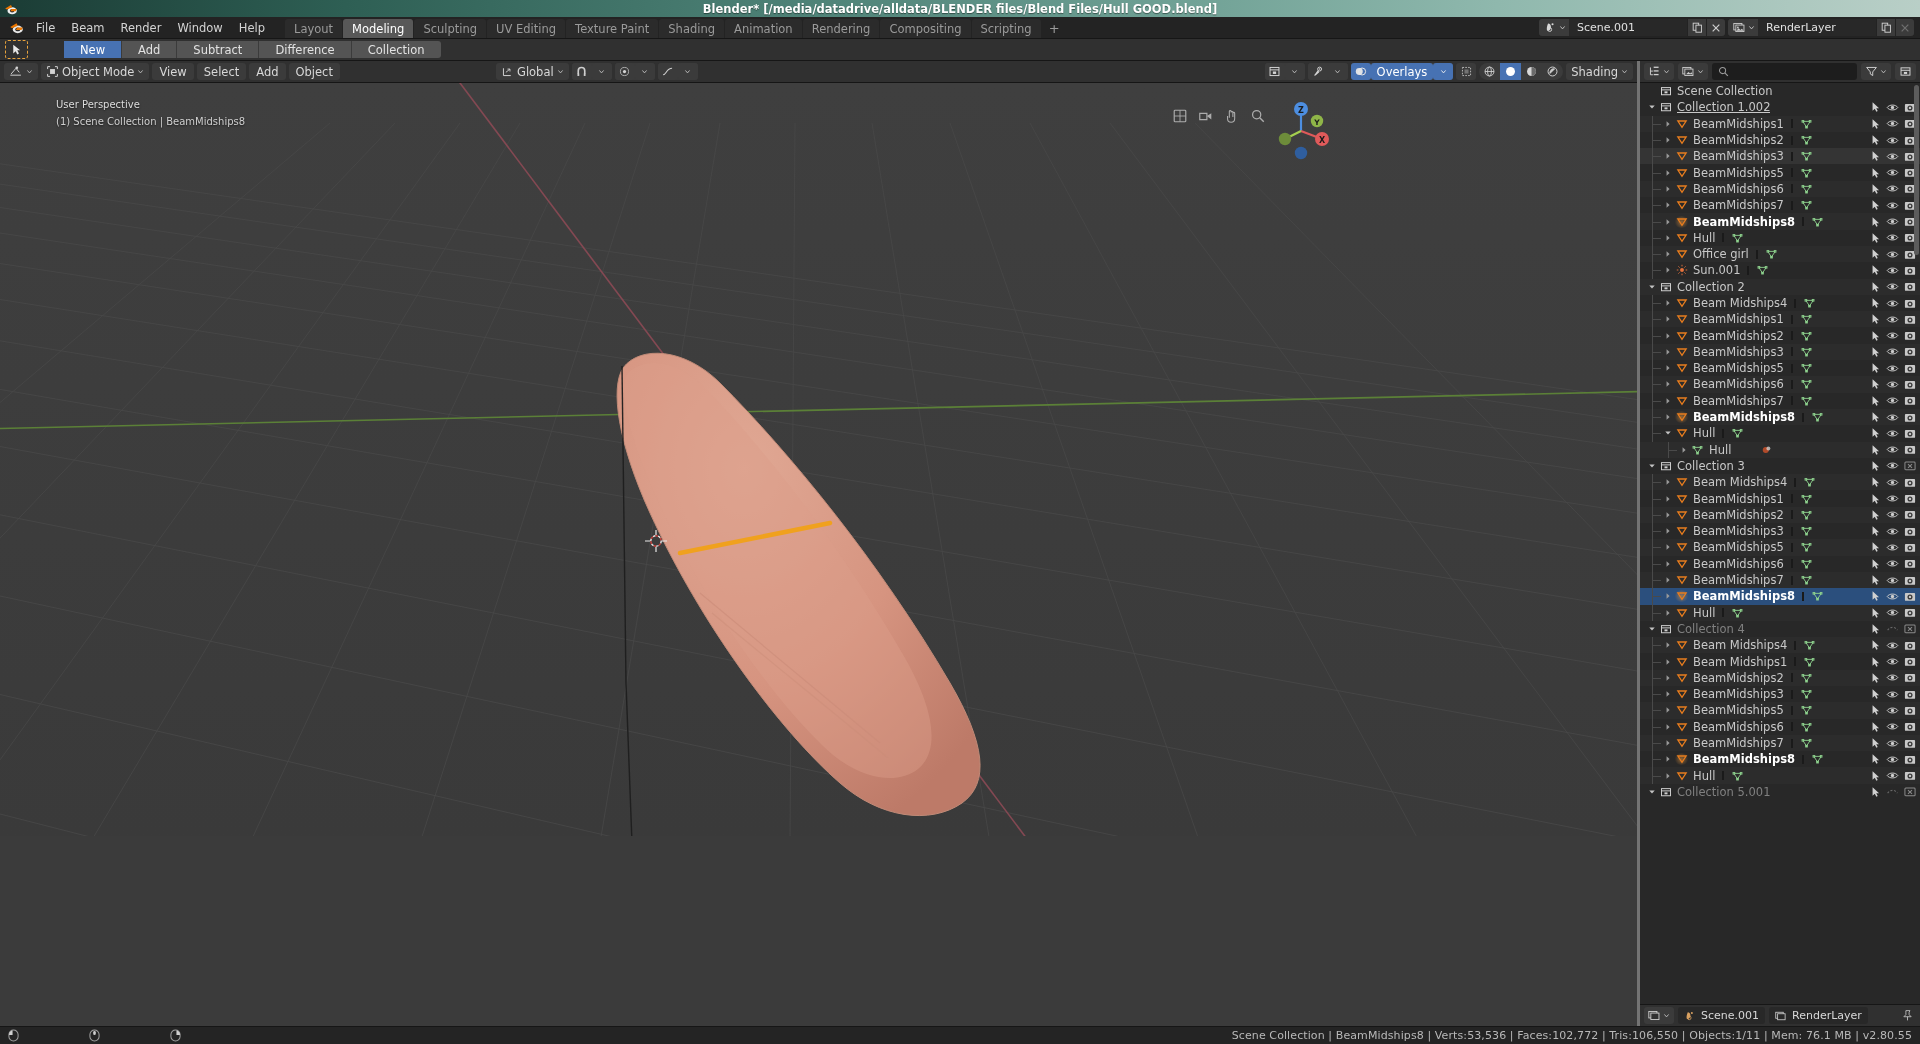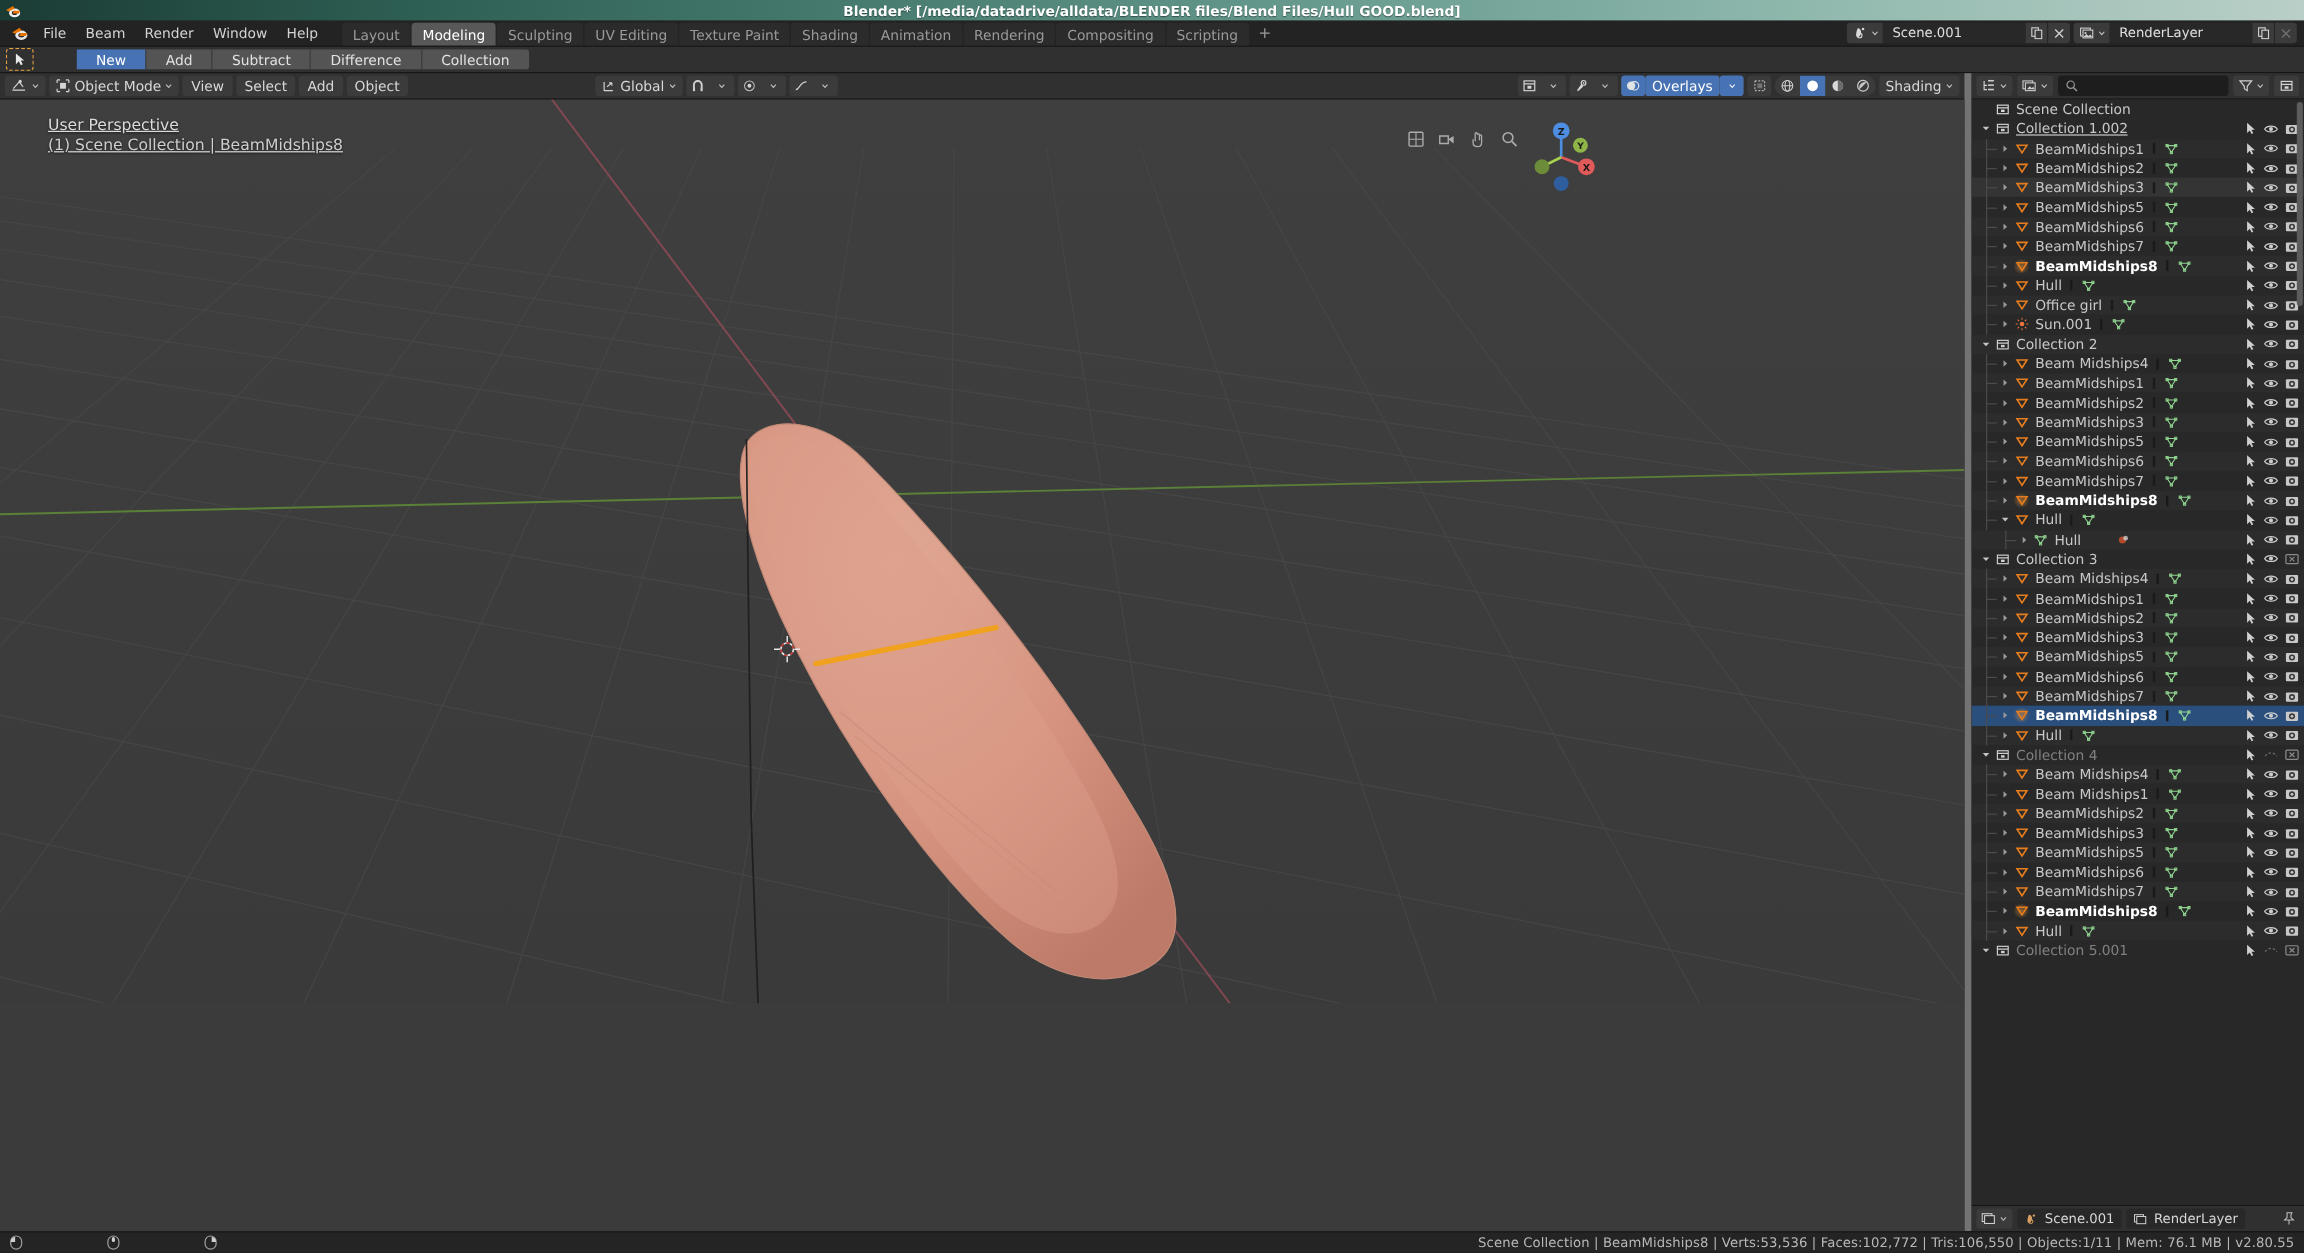--- a/index.html
+++ b/index.html
@@ -120,36 +120,35 @@
   .vh-group > * { height: 17px; }
   .shade-group { display: flex; border-radius: 9px; overflow: hidden; background: #3b3b3b; height: 17px; }
   .shade-btn { width: 21px; height: 17px; display: flex; align-items: center; justify-content: center; }
   .shade-btn.on { background: #4772b3; }
   .vh-spacer { flex: 1 1 auto; }
 
   
   .viewport { flex: 1 1 auto; position: relative; overflow: hidden; background: #3b3b3b; }
   .vp-grid { position: absolute; inset: 0; }
   .vp-overlay-text {
-    position: absolute; left: 40px; top: 13px;
-    font-size: 13px; color: #dcdcdc; line-height: 17px;
+    position: absolute; left: 56px; top: 13px;
+    font-size: 10px; color: #dcdcdc; line-height: 17px;
     text-shadow: 0 1px 2px rgba(0,0,0,.6);
-    text-decoration: underline;
   }
   .vp-overlay-text .l2 { color: #cfcfcf; }
 
   
   .navgizmo { position: absolute; right: 300px; top: 12px; width: 72px; height: 72px; }
   .vp-navbtns { position: absolute; right: 368px; top: 22px; display: flex; gap: 4px; }
   .navbtn { width: 22px; height: 22px; display: flex; align-items: center; justify-content: center; opacity: .82; }
 
   
   .outliner {
     width: 283px; flex: 0 0 283px; display: flex; flex-direction: column;
-    background: #282828; border-left: 6px solid #737373;
+    background: #282828; border-left: 3px solid #737373;
   }
   .ol-header {
     height: 22px; flex: 0 0 22px; background: #303030;
     display: flex; align-items: center; padding: 0 4px; gap: 4px;
     border-bottom: 1px solid #161616;
   }
   .ol-drop {
     display: flex; align-items: center; gap: 2px; background: #3b3b3b;
     border-radius: 3px; height: 17px; padding: 0 4px;
   }

